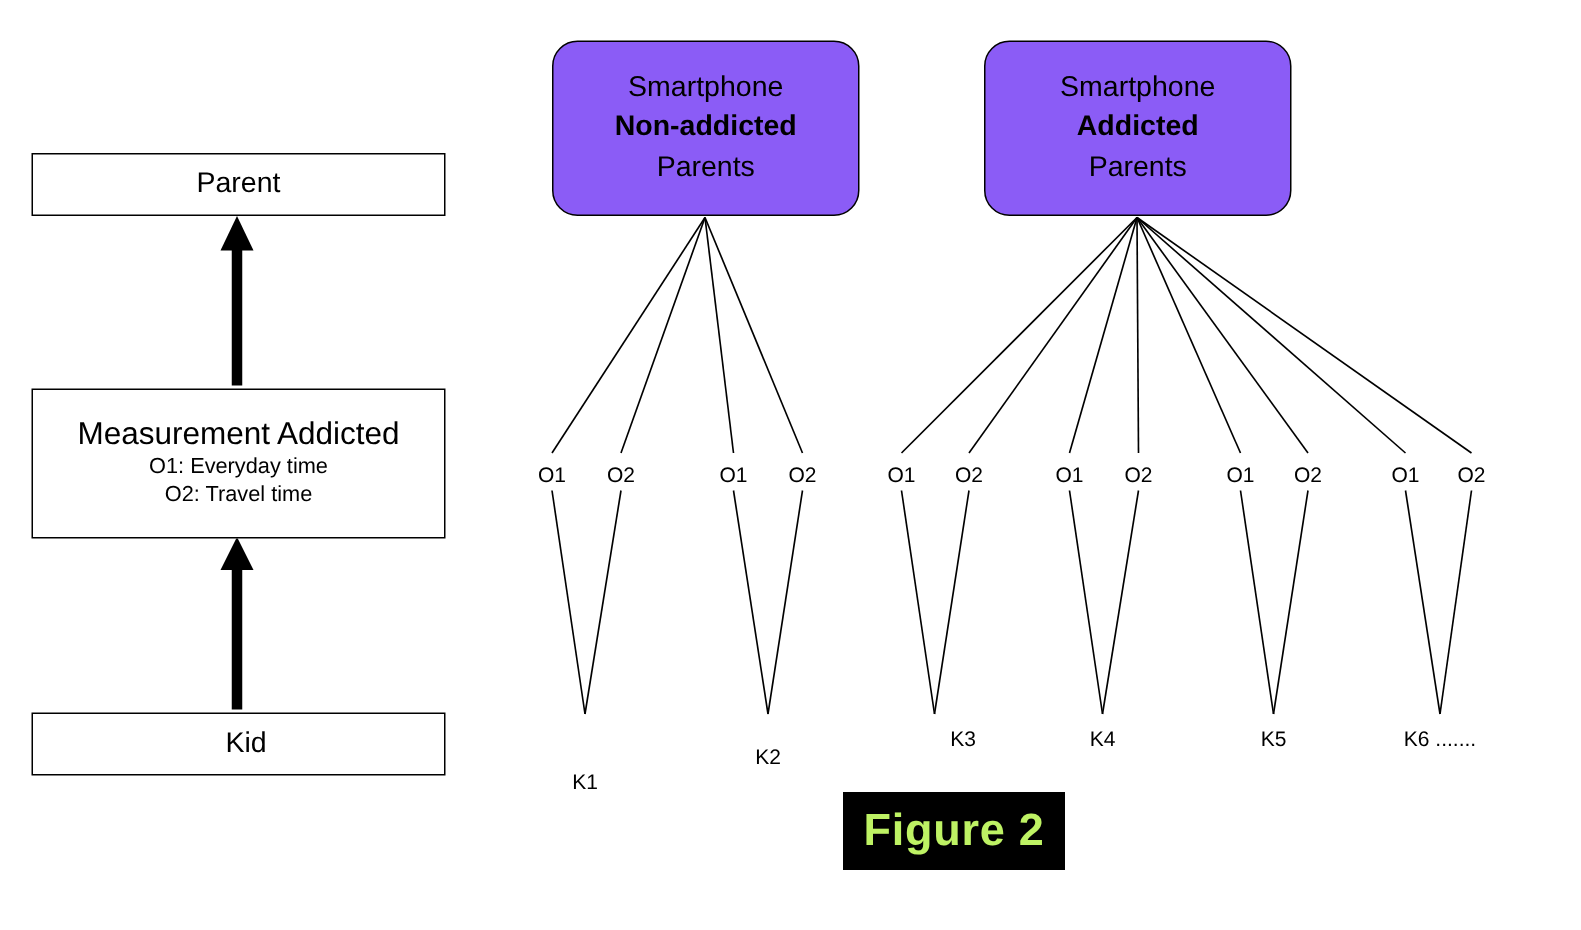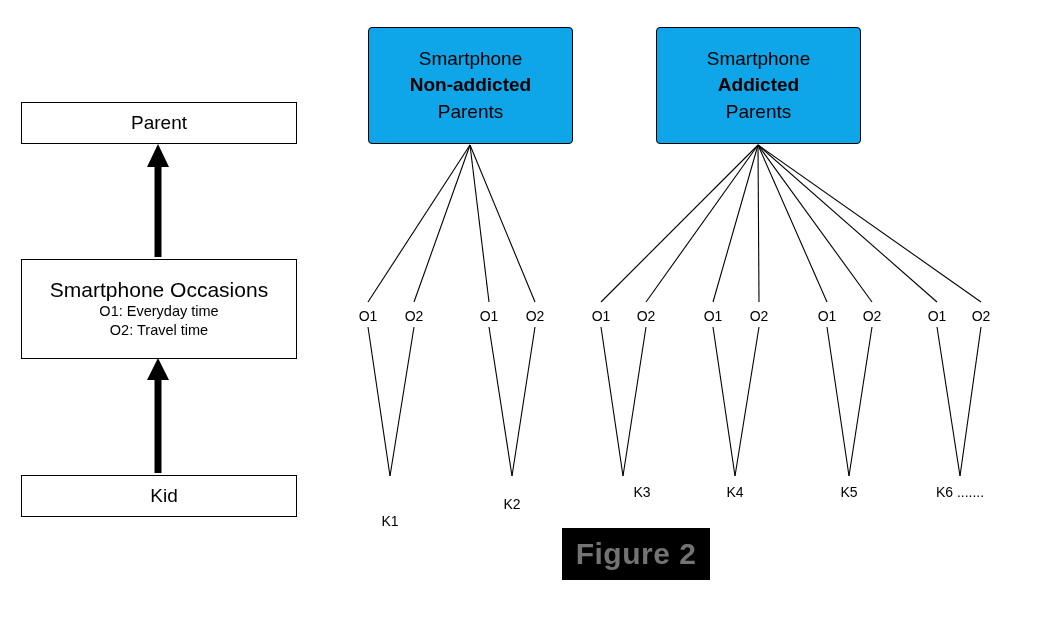--- a/index.html
+++ b/index.html
@@ -45,22 +45,22 @@
   }
   #parent-box  { left: 21px;  top: 102px; width: 276px; height: 42px; }
   #mo-box      { left: 21px;  top: 259px; width: 276px; height: 100px; }
   #kid-box     { left: 21px;  top: 475px; width: 276px; height: 42px; padding-left: 10px; }
 
   
   .rbox {
     position: absolute;
     box-sizing: border-box;
     border: 1.6px solid #000000;
-    border-radius: 4px;
-    background: #0ea5e9;
+    border-radius: 17px;
+    background: #8b5cf6;
     display: flex;
     flex-direction: column;
     align-items: center;
     justify-content: center;
     text-align: center;
   }
   .rbox-line {
     font-size: 19px;
     line-height: 1.38;
     white-space: nowrap;
@@ -89,21 +89,21 @@
   }
 
   
   #figure-caption {
     position: absolute;
     left: 562px;
     top: 528px;
     width: 148px;
     height: 52px;
     background: #000000;
-    color: #737373;
+    color: #bef264;
     font-size: 30px;
     font-weight: bold;
     display: flex;
     align-items: center;
     justify-content: center;
     letter-spacing: 0.5px;
     text-align: right;
   }
 </style>
 </head>
@@ -147,21 +147,21 @@
       <line x1="158" y1="257" x2="158" y2="161" stroke="#000000" stroke-width="7"></line>
       <polygon points="158,144 147,167 169,167" fill="#000000"></polygon>
     </g>
   </svg>
 
   <div class="lbox" id="parent-box">
     <div class="lbox-title">Parent</div>
   </div>
 
   <div class="lbox" id="mo-box">
-    <div class="lbox-title big">Smartphone Occasions</div>
+    <div class="lbox-title big">Measurement Addicted</div>
     <div class="lbox-sub">O1: Everyday time</div>
     <div class="lbox-sub">O2: Travel time</div>
   </div>
 
   <div class="lbox" id="kid-box">
     <div class="lbox-title">Kid</div>
   </div>
 
   <div class="rbox" id="group-box-0">
     <div class="rbox-line">Smartphone</div>

